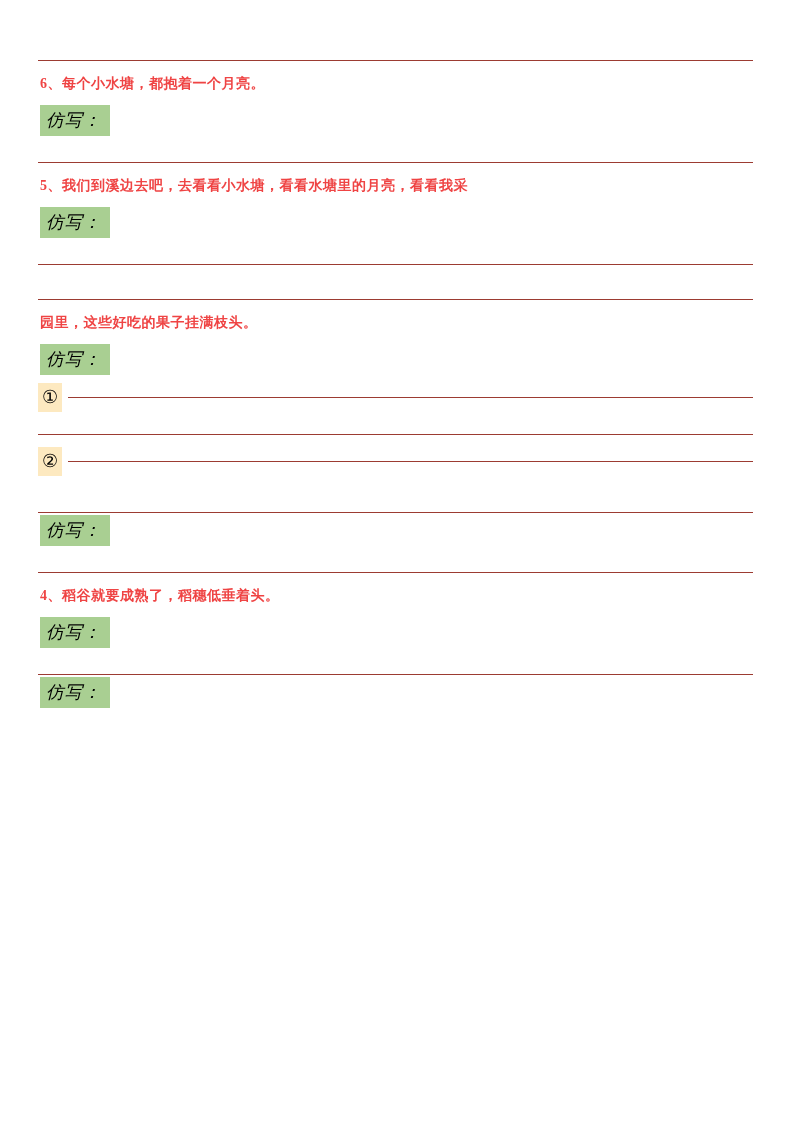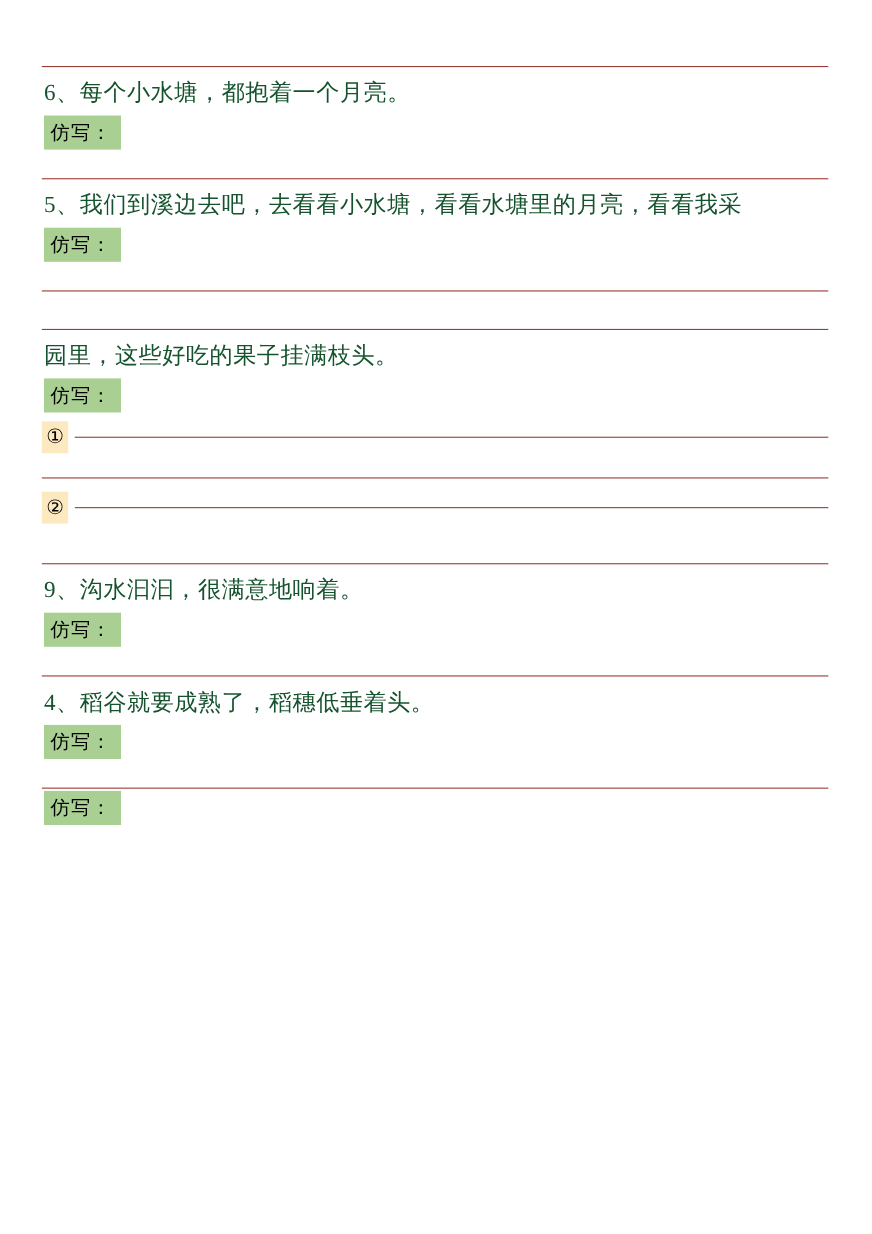--- a/index.html
+++ b/index.html
@@ -29,29 +29,31 @@
   }
   .rule {
     height: 0;
     border-top: 1.2px solid #9c3b32;
     width: 100%;
   }
   .block {
     width: 100%;
   }
   .qline {
-    font-size: 21px;
+    font-size: 14px;
     line-height: 34px;
     letter-spacing: 0.5px;
     padding: 6px 2px 2px 2px;
-    color: #14532d;
+    color: #ef4444;
     font-family: "Liberation Serif", "DejaVu Serif", serif;
+    font-weight: bold;
   }
   .tagrow {
     padding: 2px 0 6px 2px;
+    font-style: italic;
   }
   .tag {
     display: inline-block;
     background: #a9cf92;
     color: #000;
     font-size: 17.5px;
     line-height: 26px;
     padding: 2px 8px 3px 6px;
     letter-spacing: 1px;
     font-family: "Liberation Serif", "DejaVu Serif", serif;
@@ -127,21 +129,20 @@
       <div class="gap-sm"></div>
       <div class="answer-row">
         <span class="circnum">②</span>
         <span class="answer-line"></span>
       </div>
     </div>
     <div class="gap-lg"></div>
 
     <div class="rule"></div>
     <div class="block">
-      <div class="qline">9、沟水汩汩，很满意地响着。</div>
       <div class="tagrow">
         <span class="tag">仿写：</span>
       </div>
     </div>
     <div class="gap-md"></div>
 
     <div class="rule"></div>
     <div class="block">
       <div class="qline">4、稻谷就要成熟了，稻穗低垂着头。</div>
       <div class="tagrow">

